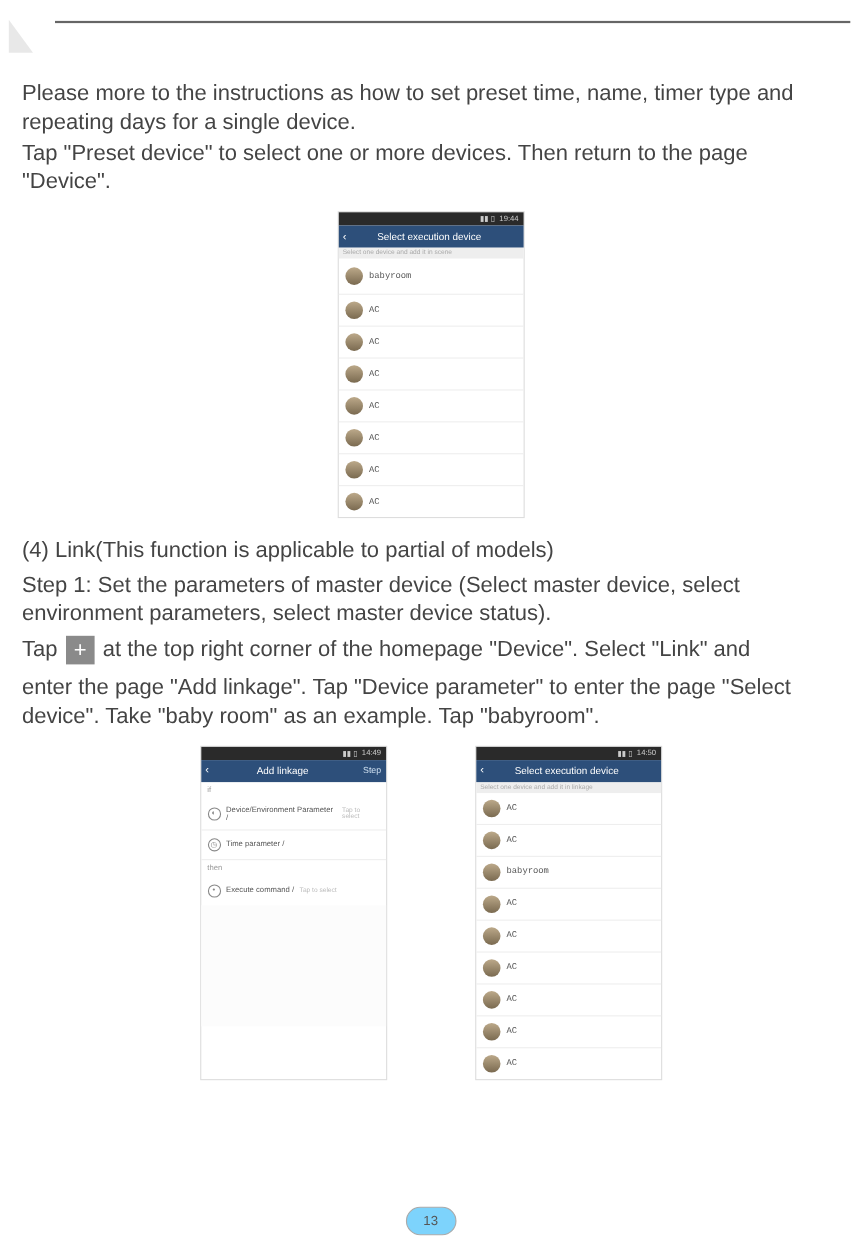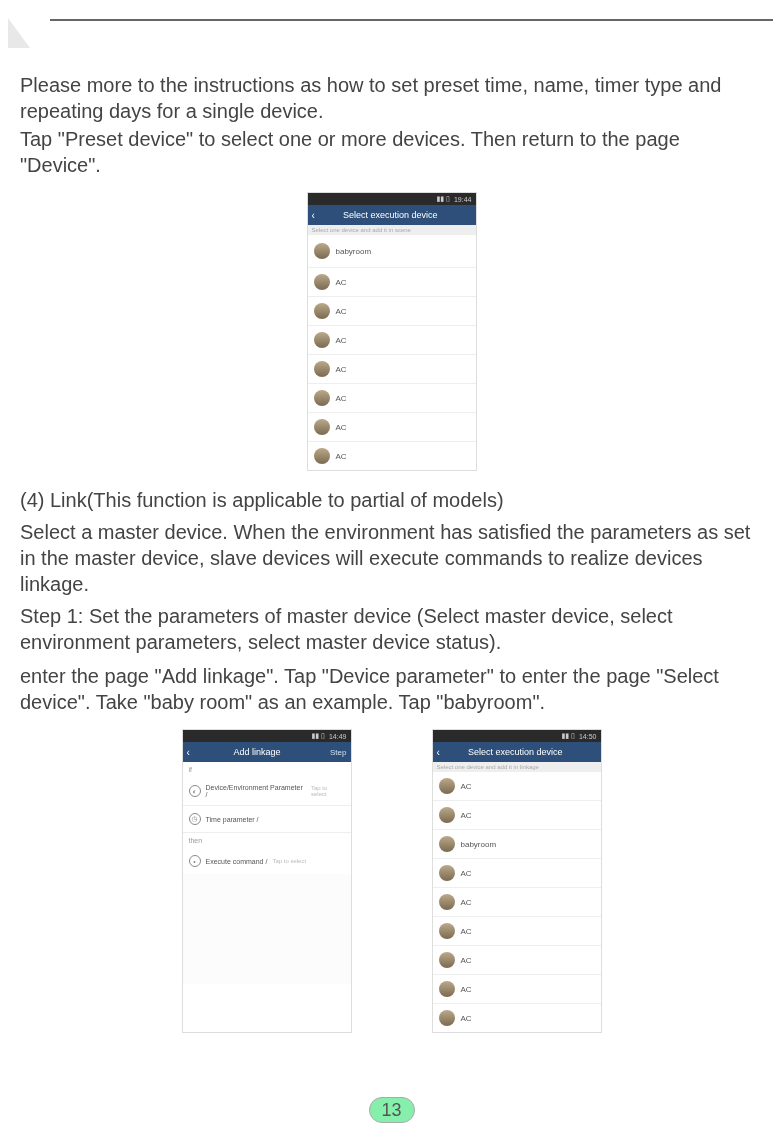--- a/index.html
+++ b/index.html
@@ -117,20 +117,21 @@
     .ps-avatar {
       width: 16px;
       height: 16px;
       border-radius: 50%;
       background: linear-gradient(#bca98a, #7a6a50);
       flex-shrink: 0;
     }
     .ps-item-label {
       font-size: 8px;
       color: #555;
+      font-family: Liberation Mono, monospace;
     }
     .ps-icon-circle {
       width: 12px;
       height: 12px;
       border: 1px solid #888;
       border-radius: 50%;
       flex-shrink: 0;
       display: flex;
       align-items: center;
       justify-content: center;
@@ -170,27 +171,27 @@
       vertical-align: middle;
       margin: 0 2px;
     }
     .page-number {
       position: absolute;
       bottom: 6px;
       left: 50%;
       transform: translateX(-50%);
       width: 46px;
       height: 26px;
-      background: #86efac;
+      background: #7dd3fc;
       border: 1px solid #aaa;
       border-radius: 13px;
       display: flex;
       align-items: center;
       justify-content: center;
-      font-size: 18px;
+      font-size: 12px;
       color: #555;
     }
   </style>
 </head>
 <body>
 
 <div class="title-bar">
   <div class="title-notch"></div>
   <div class="title-tail"></div>
 </div>
@@ -239,23 +240,27 @@
           <span class="ps-item-label">AC</span>
         </div>
       <div class="ps-item" style="border-bottom:none">
           <div class="ps-avatar"></div>
           <span class="ps-item-label">AC</span>
         </div>
     </div>
   </div>
 
   <p class="para" style="margin-top:16px">(4) Link(This function is applicable to partial of models)</p>
-  <p class="para" style="margin-top:6px">Select a master device. When the environment has satisfied the parameters as set in the master device, slave devices will execute commands to realize devices linkage.</p>
   <p class="para" style="margin-top:6px">Step 1: Set the parameters of master device (Select master device, select environment parameters, select master device status).</p>
 
+  <p class="para" style="margin-top:6px">
+    <span>Tap </span>
+    <span class="inline-plus">+</span>
+    <span> at the top right corner of the homepage "Device". Select "Link" and</span>
+  </p>
   <p class="para" style="margin-top:8px">enter the page "Add linkage". Tap "Device parameter" to enter the page "Select device". Take "baby room" as an example. Tap "babyroom".</p>
 
   <div class="screenshot-row">
     <div class="phone-shot blur">
       <div class="ps-status">
         <span>▮▮ ▯</span>
         <span style="margin-left:4px">14:49</span>
       </div>
       <div class="ps-header">
         <span class="ps-back">‹</span>

